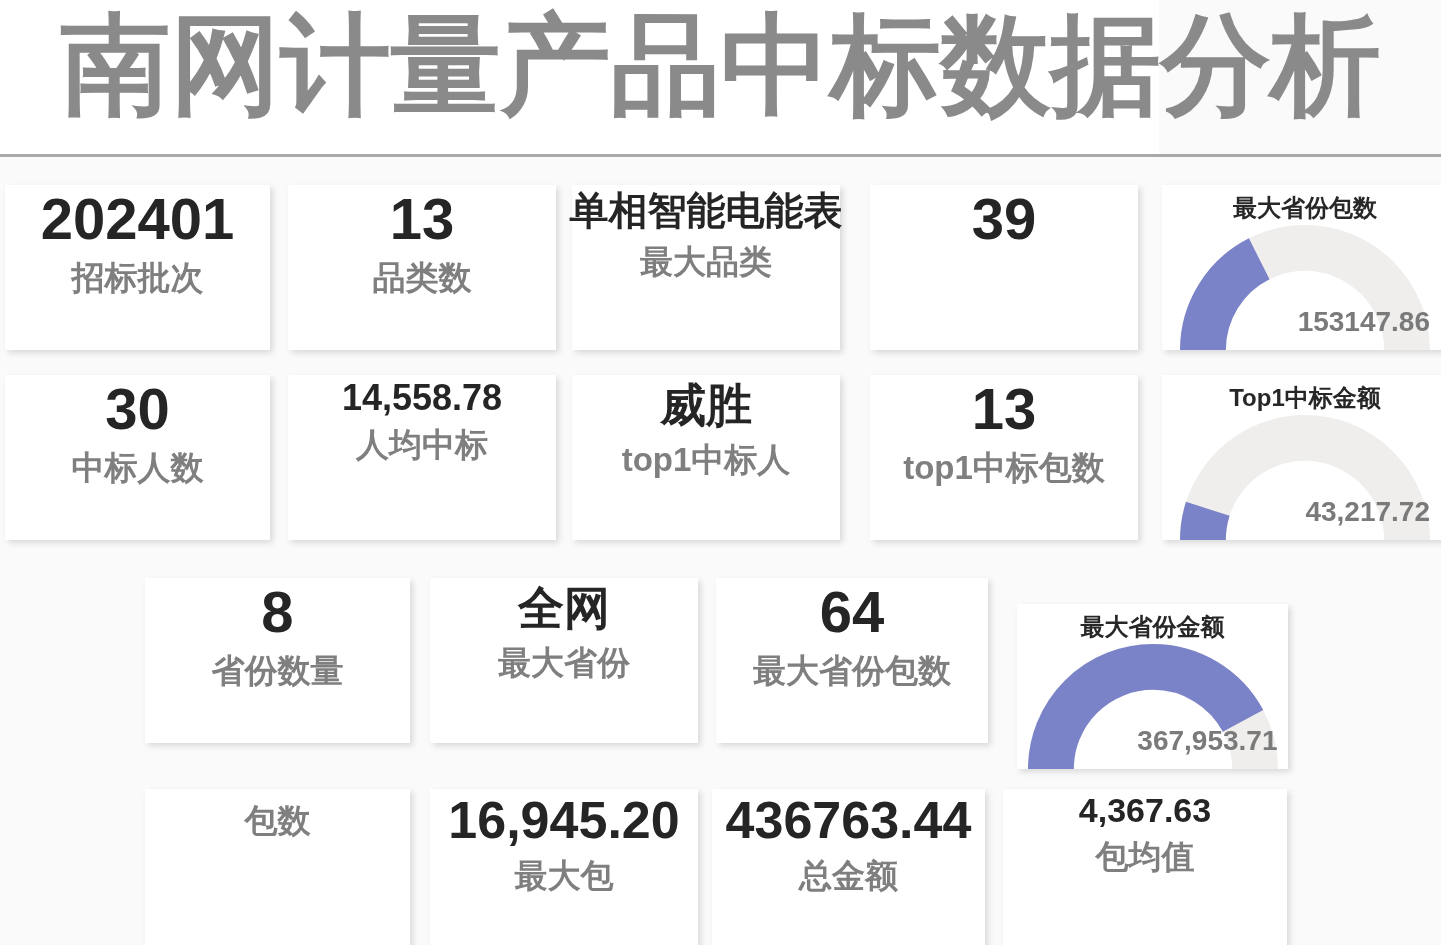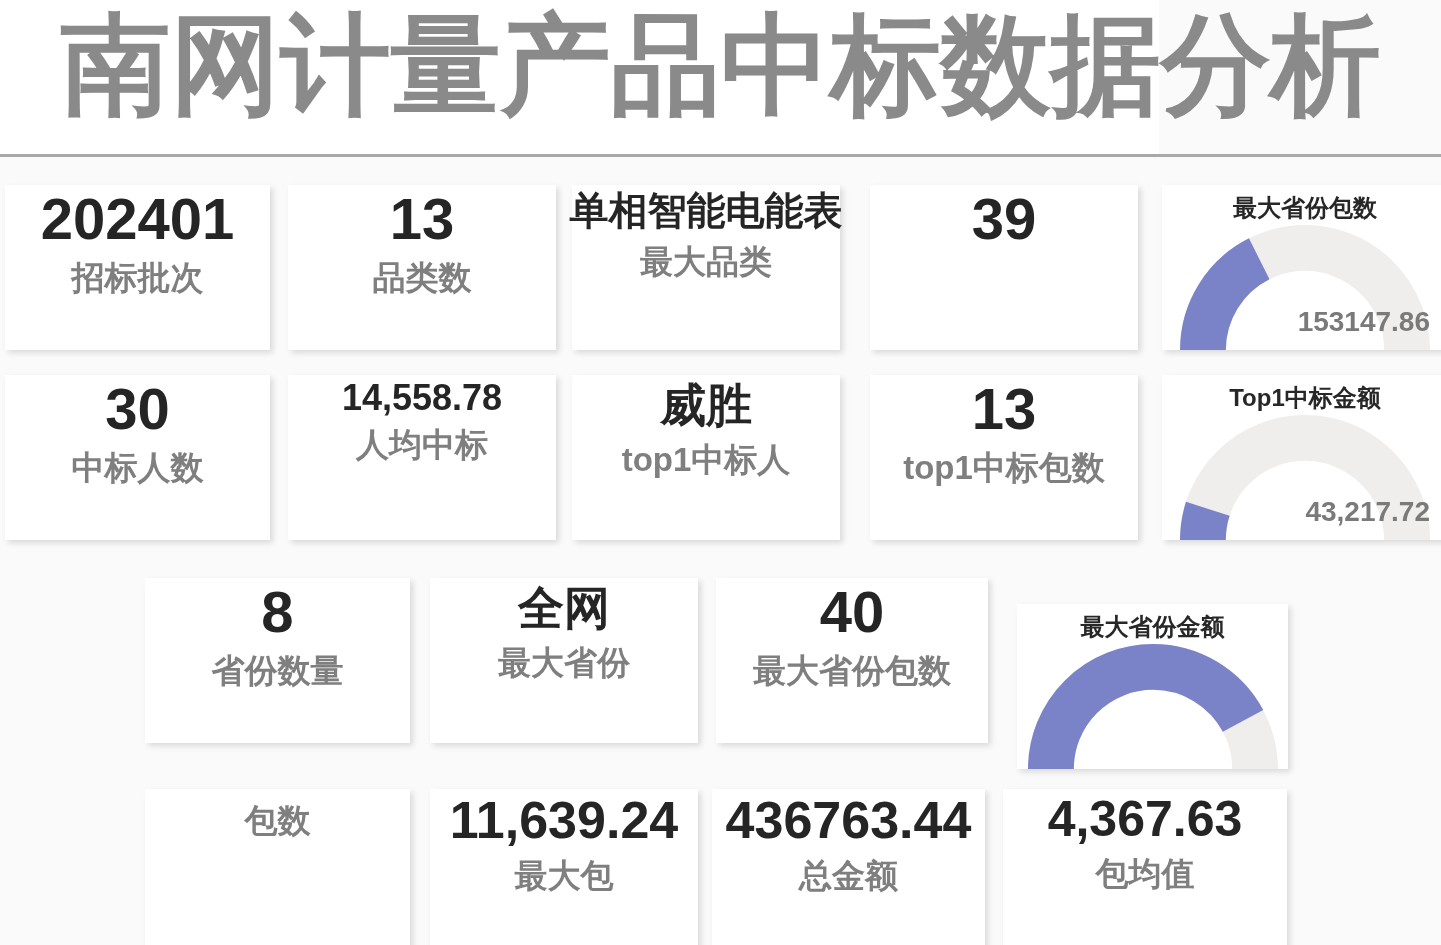--- a/index.html
+++ b/index.html
@@ -112,40 +112,41 @@
 
 <div class="card" style="left:145px;top:578px;width:265px">
   <div class="val">8</div>
   <div class="lbl">省份数量</div>
 </div>
 <div class="card" style="left:430px;top:578px;width:268px">
   <div class="val cjk" style="font-size:46px">全网</div>
   <div class="lbl">最大省份</div>
 </div>
 <div class="card" style="left:716px;top:578px;width:272px">
-  <div class="val">40</div>
+  <div class="val">64</div>
   <div class="lbl">最大省份包数</div>
 </div>
 <div class="card gauge-card" style="left:1017px;top:604px;width:271px">
   <div class="gtitle">最大省份金额</div>
   <div class="gwrap">
     <svg class="gsvg" viewBox="0 0 240 120">
       <path class="track" d="M22,120 A98,98 0 0 1 218,120"></path>
       <path class="fill" d="M22,120 A98,98 0 0 1 218,120" stroke-dasharray="259.23165940361537 312.8760800517997"></path>
     </svg>
+    <div class="gval">367,953.71</div>
   </div>
 </div>
 
 <div class="card" style="left:145px;top:789px;width:265px">
   <div class="lbl">包数</div>
 </div>
 <div class="card" style="left:430px;top:789px;width:268px">
-  <div class="val" style="font-size:52px">11,639.24</div>
+  <div class="val" style="font-size:52px">16,945.20</div>
   <div class="lbl">最大包</div>
 </div>
 <div class="card" style="left:712px;top:789px;width:273px">
   <div class="val" style="font-size:52px">436763.44</div>
   <div class="lbl">总金额</div>
 </div>
 <div class="card" style="left:1003px;top:789px;width:284px">
-  <div class="val" style="font-size:50px">4,367.63</div>
+  <div class="val" style="font-size:34px">4,367.63</div>
   <div class="lbl">包均值</div>
 </div>
 
 </body></html>

